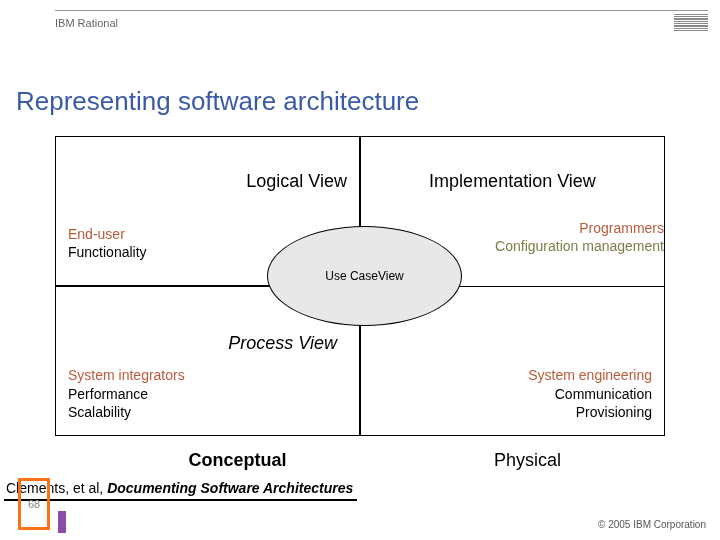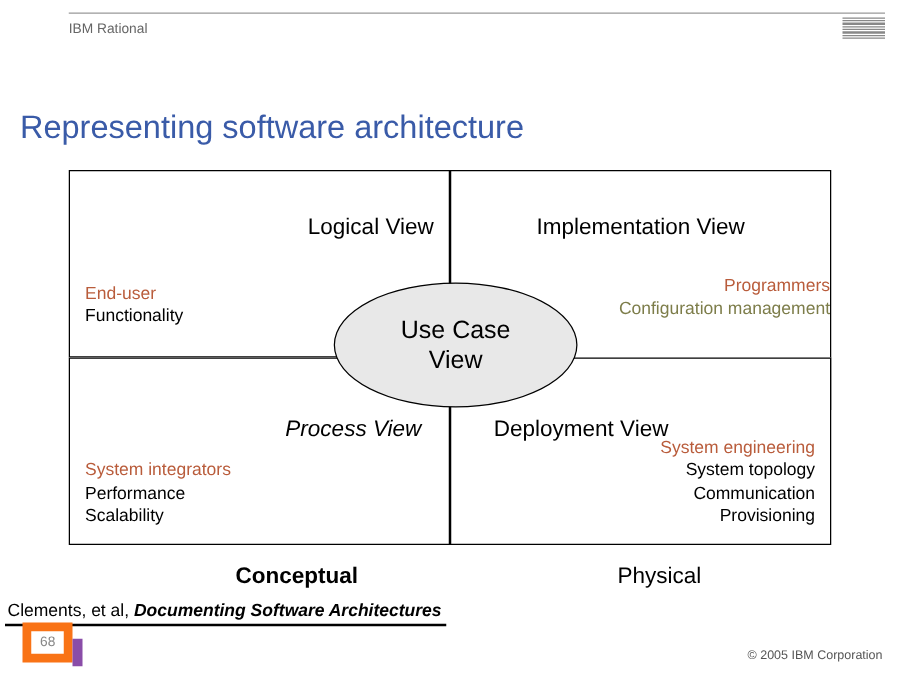--- a/index.html
+++ b/index.html
@@ -85,24 +85,24 @@
     .center-ellipse {
       position: absolute;
       top: 90px;
       left: 212px;
       width: 195px;
       height: 100px;
       background: #e8e8e8;
       border: 1.5px solid #000;
       border-radius: 50%;
       display: flex;
-      flex-direction: column;
+      flex-direction: row;
       align-items: center;
       justify-content: center;
-      font-size: 20px;
+      font-size: 12px;
       line-height: 1.2;
       z-index: 5;
     }
     .bottom-labels {
       position: absolute;
       top: 450px;
       left: 55px;
       width: 610px;
       display: flex;
       font-size: 18px;
@@ -117,22 +117,22 @@
       border-bottom: 2px solid #000;
       padding: 2px 4px 3px 2px;
     }
     .citation .ital { font-style: italic; font-weight: bold; }
     .page-num {
       position: absolute;
       bottom: 10px;
       left: 18px;
       font-size: 11px;
       color: #888;
-      border: 7px solid #f97316;
-      padding: 3px 7px;
+      border: 3px solid #f97316;
+      padding: 17px 7px;
     }
     .purple-bar {
       position: absolute;
       bottom: 7px;
       left: 58px;
       width: 8px;
       height: 22px;
       background: #8a4da8;
     }
     .copyright {
@@ -183,24 +183,22 @@
   <div class="quad q-bl">
     <div class="view-title">Process View</div>
     <div class="stakeholder sh-bl">
       <div class="role">System integrators</div>
       <div>Performance</div>
       <div>Scalability</div>
     </div>
   </div>
 
   <div class="quad q-br">
-    <div class="view-title">Deployment View</div>
     <div class="stakeholder sh-br">
       <div class="role">System engineering</div>
-      <div>System topology</div>
       <div>Communication</div>
       <div>Provisioning</div>
     </div>
   </div>
 
   <div class="center-ellipse">
     <div>Use Case</div>
     <div>View</div>
   </div>
 

